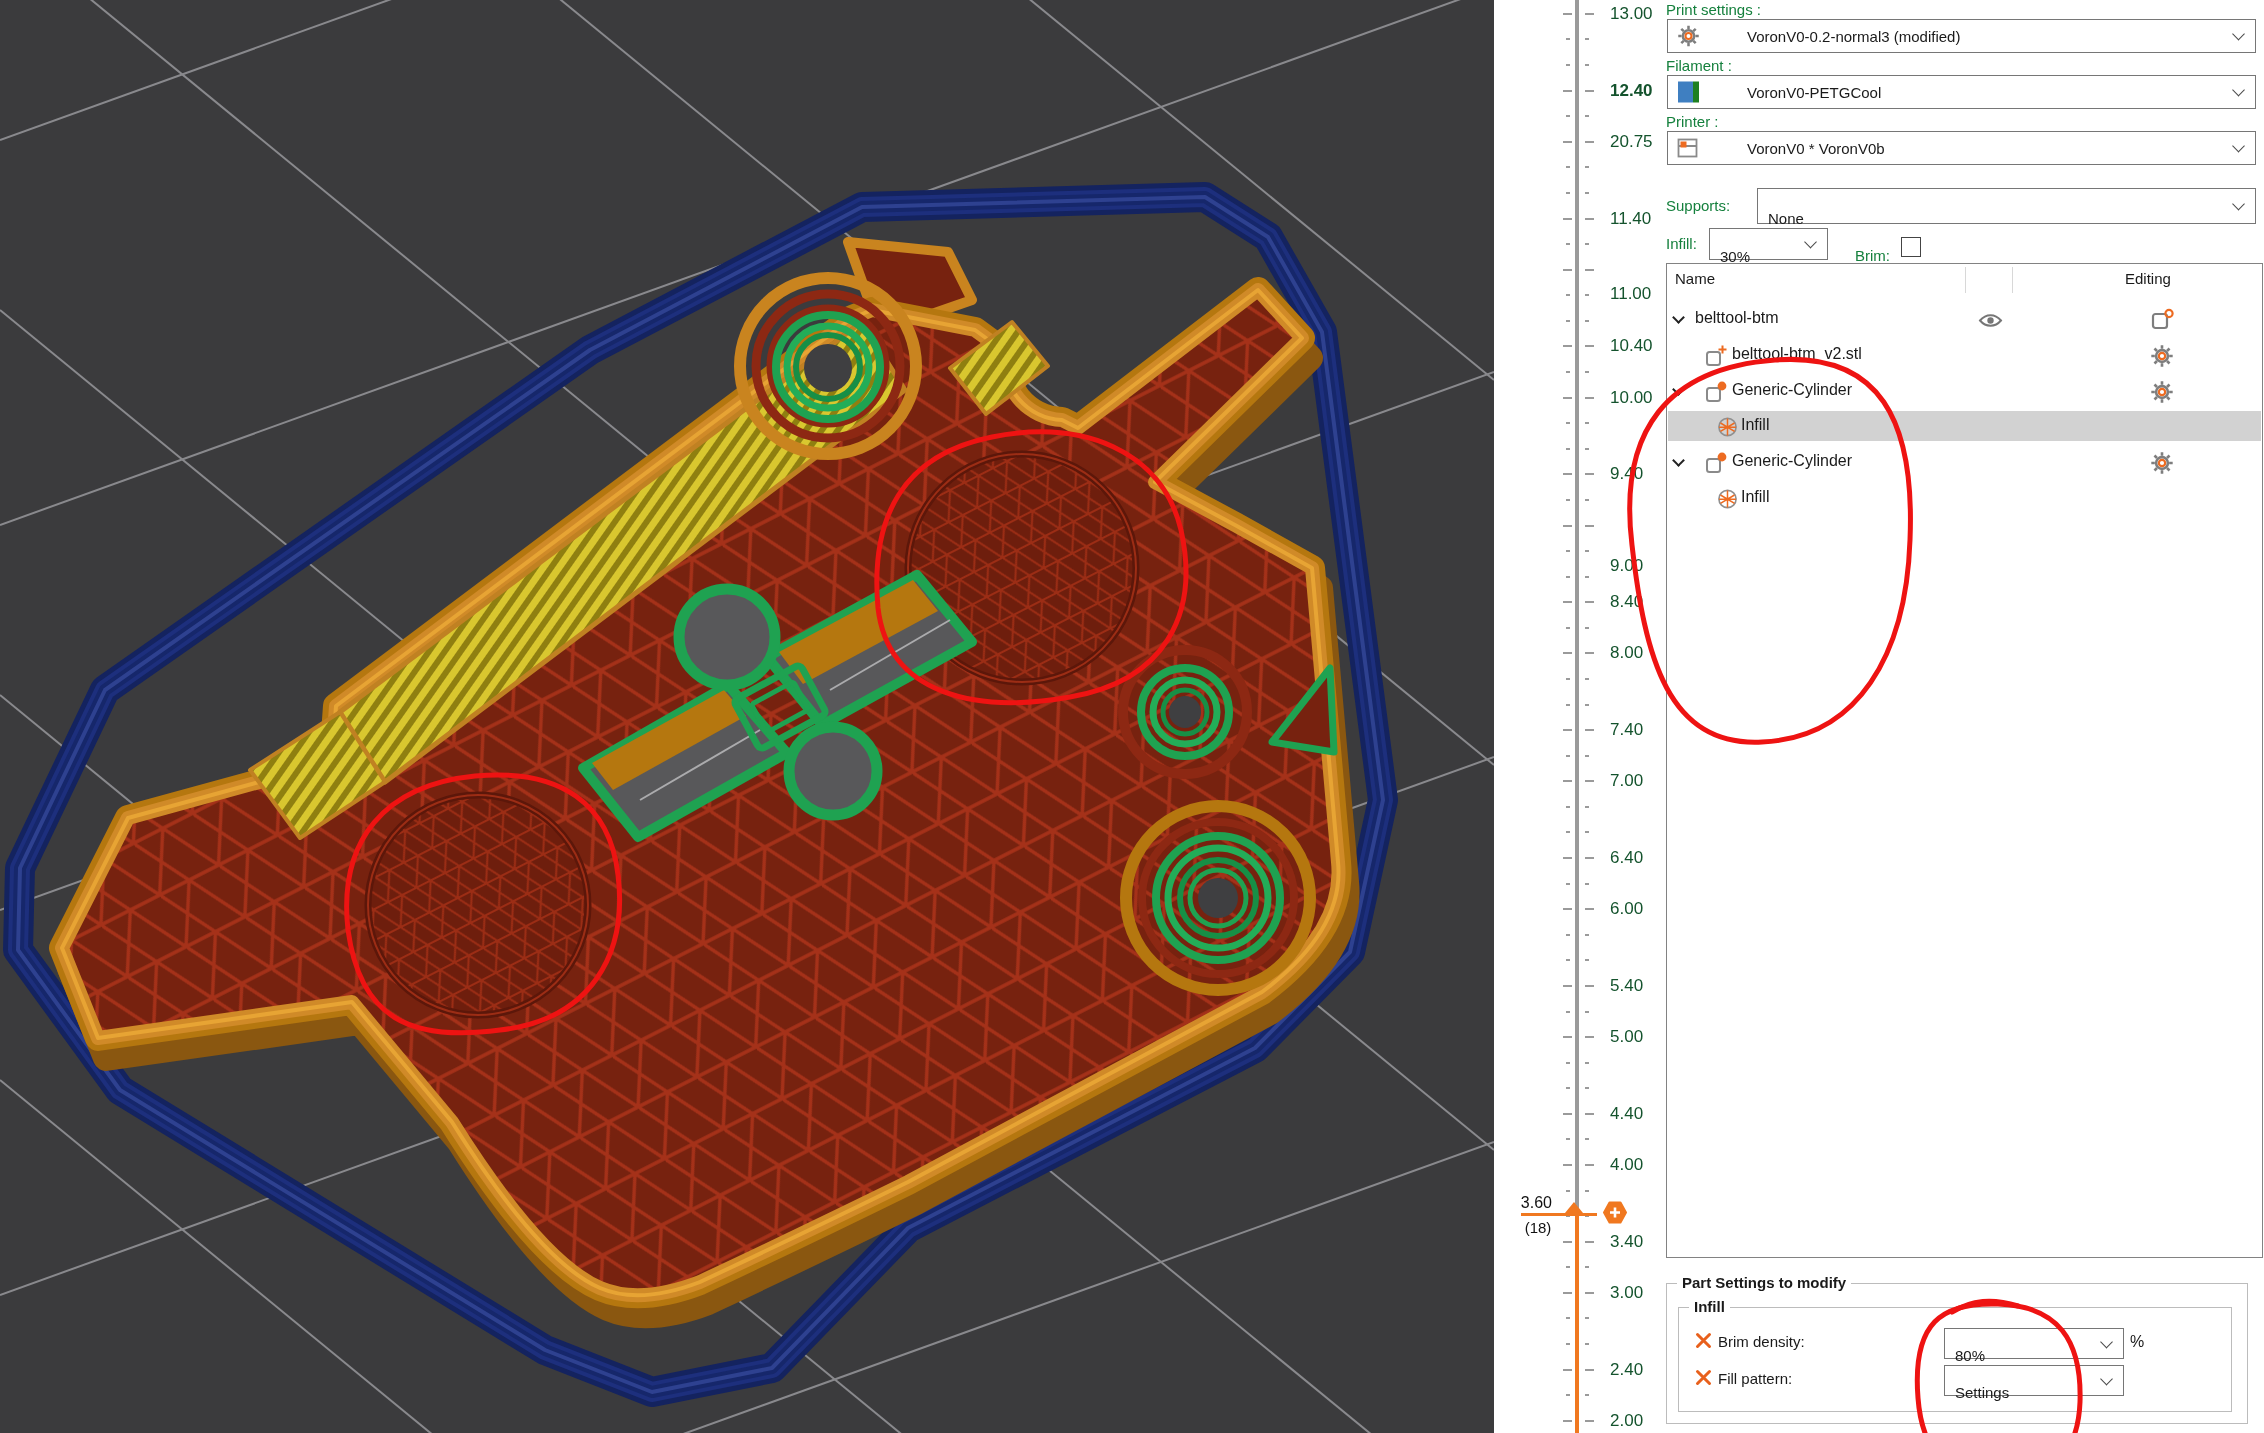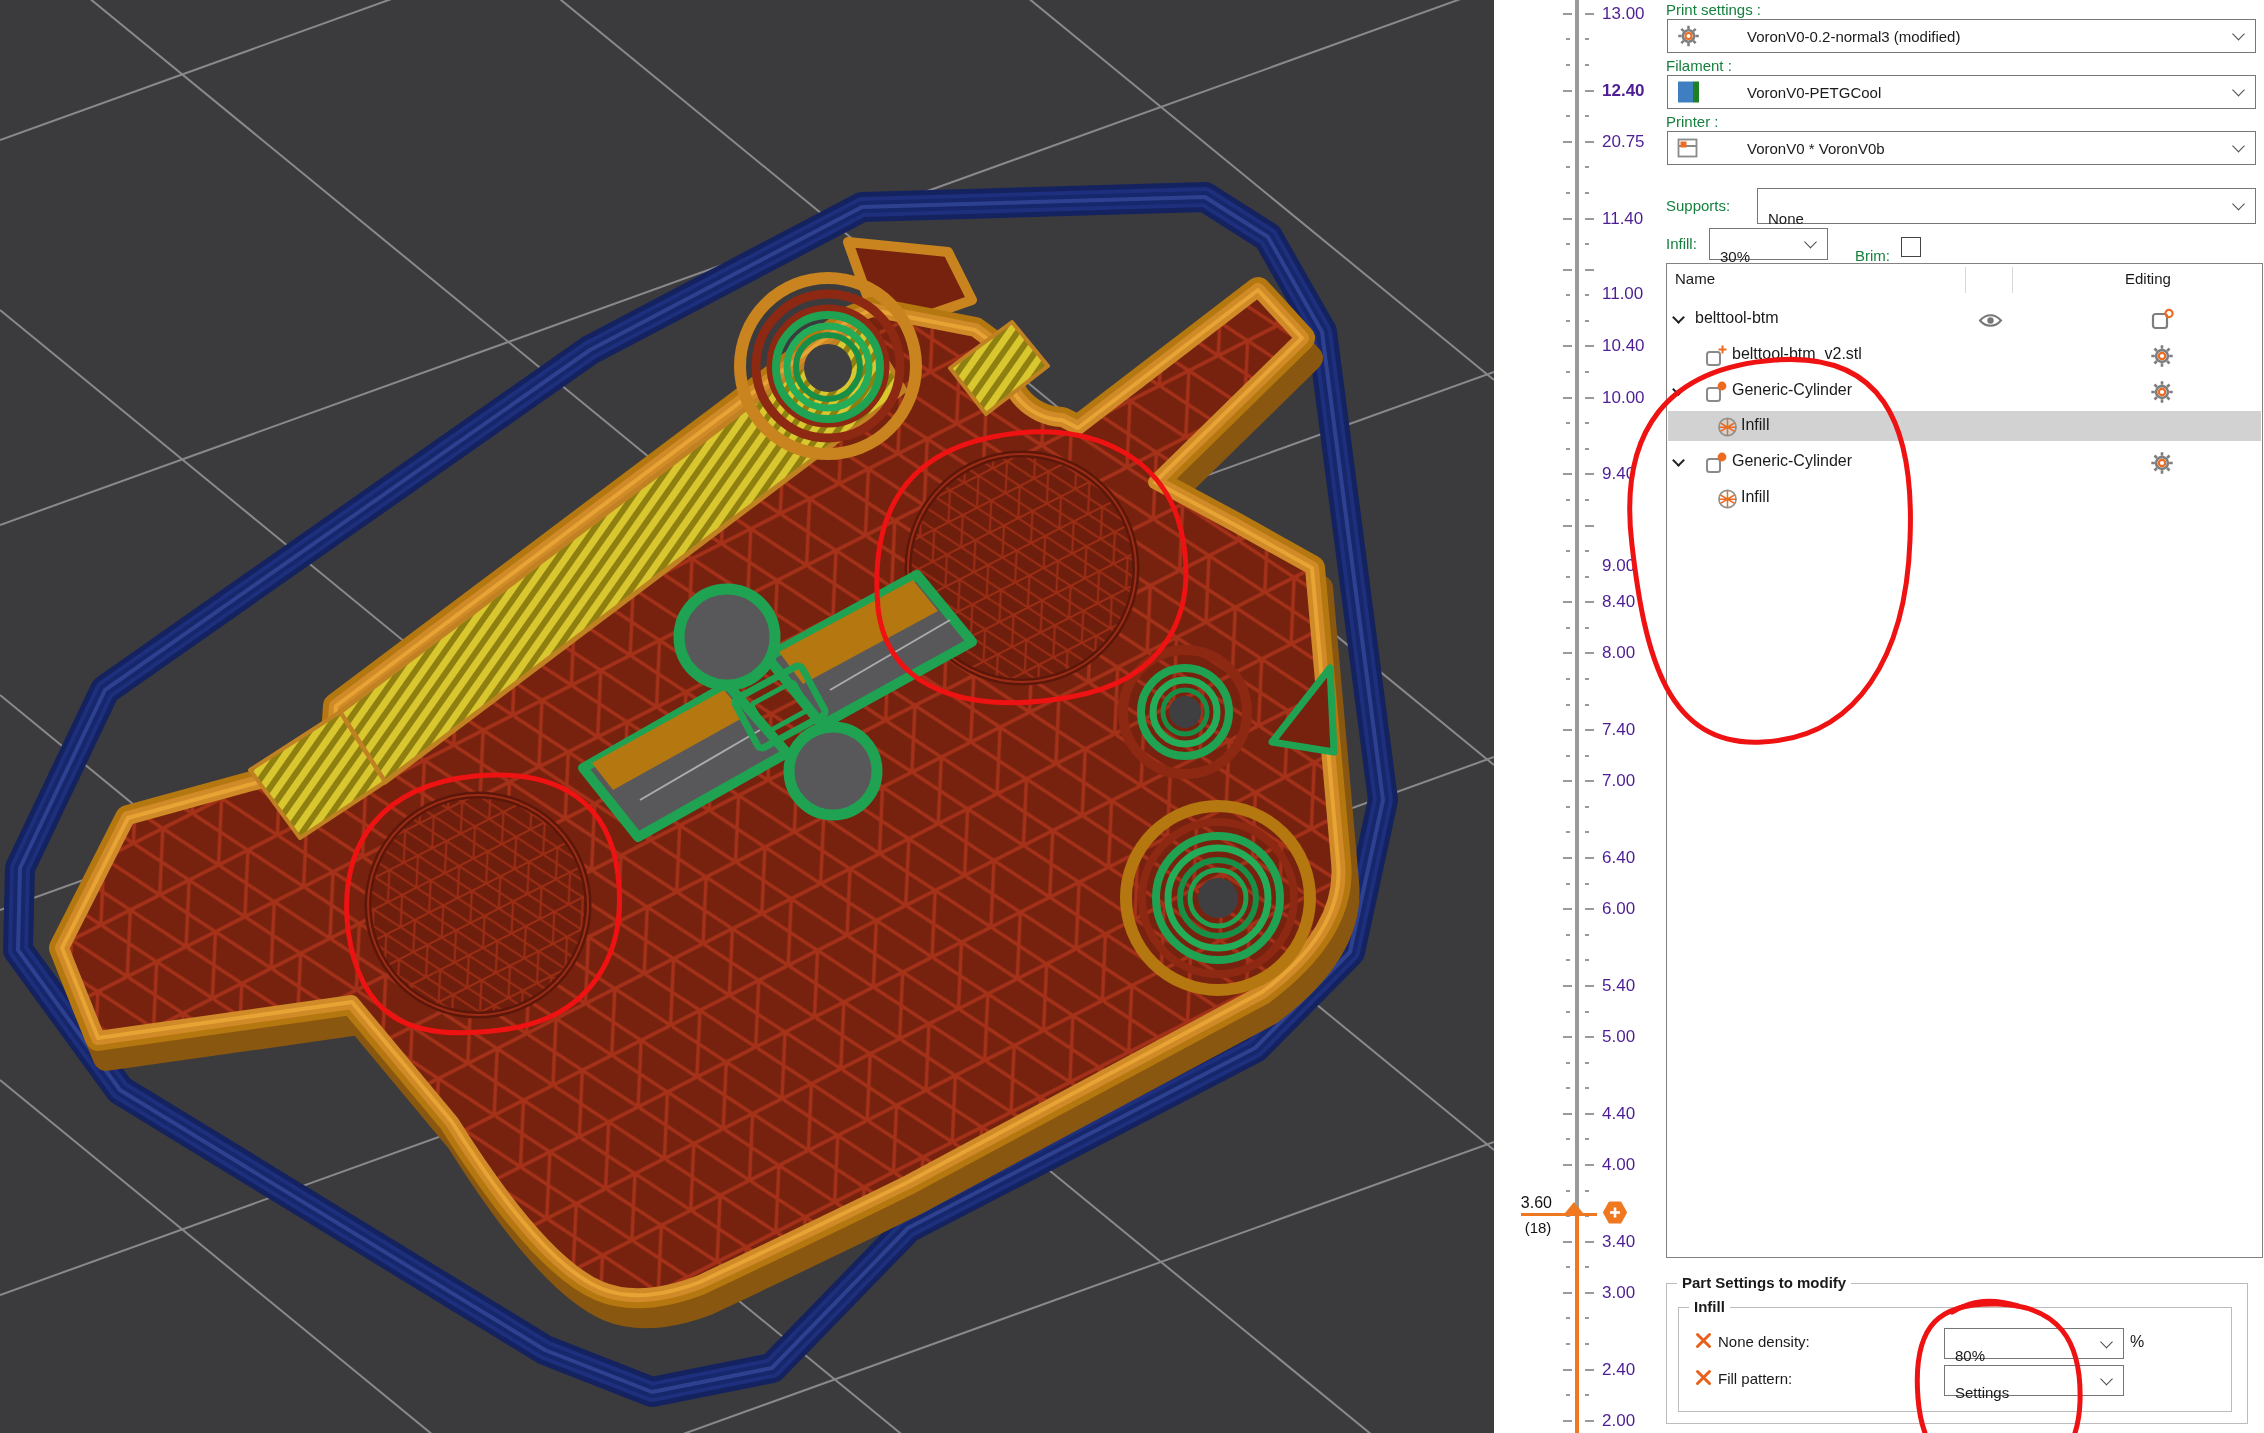--- a/index.html
+++ b/index.html
@@ -10,21 +10,21 @@
   
   #viewport { position:absolute; left:0; top:0; width:1494px; height:1433px; }
 
   
   #slider-zone { position:absolute; left:1494px; top:0; width:170px; height:1433px; background:#fff; }
   #track-gray { position:absolute; left:81px; top:0; width:4px; background:#9a9a9a; }
   #track-orange { position:absolute; left:81px; width:4px; background:var(--slider-orange); }
   .tk { position:absolute; height:2px; background:#9a9a9a; }
   .tk.bl { left:69px; width:9px; } .tk.br { left:91px; width:9px; }
   .tk.sl { left:72px; width:4px; } .tk.sr { left:91px; width:4px; }
-  .slider-label { position:absolute; left:108px; width:60px; font-size:17px; color:#4c1d95; }
+  .slider-label { position:absolute; left:116px; width:60px; font-size:17px; color:#14532d; }
   #marker-line { position:absolute; left:27px; top:1213px; width:76px; height:3px; background:var(--slider-orange); }
   #marker-tri { position:absolute; left:71px; top:1202px; width:0; height:0;
     border-left:9px solid transparent; border-right:9px solid transparent;
     border-bottom:11px solid var(--slider-orange); }
   #cur-height { position:absolute; left:14px; top:1194px; width:44px; text-align:right; font-size:16px; color:#111; }
   #cur-layer  { position:absolute; left:24px; top:1219px; width:40px; text-align:center; font-size:15px; color:#111; }
   #add-range-btn { position:absolute; left:109px; top:1201px; width:24px; height:23px; cursor:pointer; }
 
   
   .plabel { position:absolute; font-size:15px; color:#15803d; }
@@ -493,21 +493,21 @@
     </div>
     <div class="groupbox" style="left:1678px; top:1307px; width:554px; height:105px;">
       <div class="gtitle">Infill</div>
     </div>
 
     <span class="x-icon" style="left:1695px; top:1332px;">
       <svg width="17" height="17" viewBox="0 0 17 17">
           <path d="M2.5 2.5L14.5 14.5M14.5 2.5L2.5 14.5" stroke="#E8601C" stroke-width="3" stroke-linecap="round"></path>
         </svg>
     </span>
-    <div class="ps-row-label" style="left:1718px; top:1333px;">None density:</div>
+    <div class="ps-row-label" style="left:1718px; top:1333px;">Brim density:</div>
     <div class="combo" style="left:1944px; top:1328px; width:180px; height:31px;">
       <span class="val-plain">80%</span>
       <span class="chev"></span>
     </div>
     <div class="unit" style="left:2130px; top:1333px;">%</div>
 
     <span class="x-icon" style="left:1695px; top:1369px;">
       <svg width="17" height="17" viewBox="0 0 17 17">
           <path d="M2.5 2.5L14.5 14.5M14.5 2.5L2.5 14.5" stroke="#E8601C" stroke-width="3" stroke-linecap="round"></path>
         </svg>

